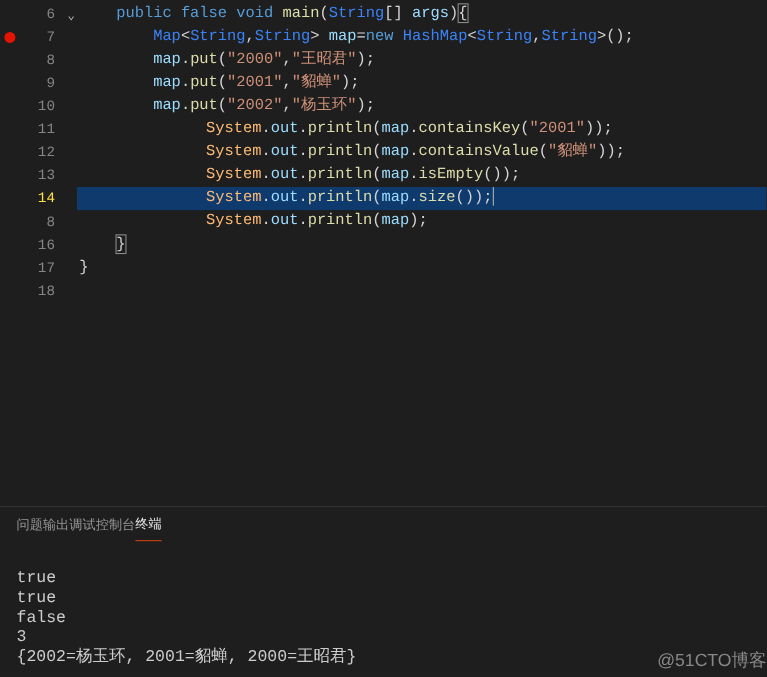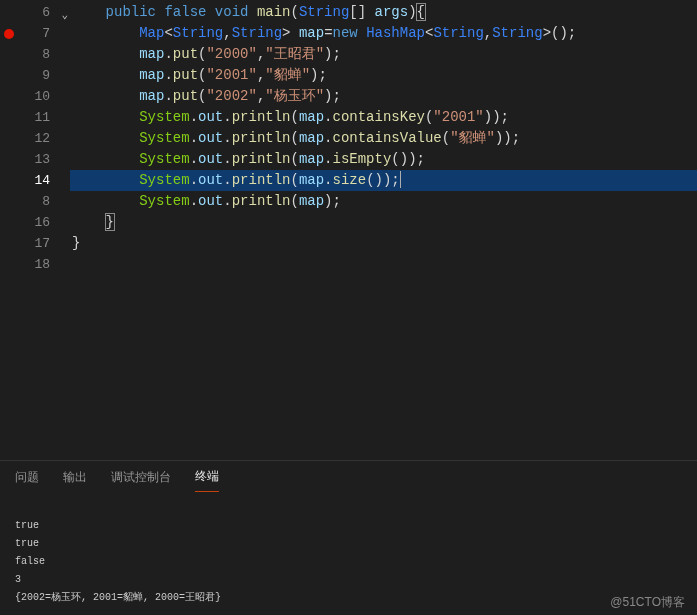--- a/index.html
+++ b/index.html
@@ -26,21 +26,21 @@
     }
     .line-number {
       height: 21px;
       line-height: 21px;
       text-align: right;
       padding-right: 20px;
       color: #858585;
       font-size: 13px;
       position: relative;
     }
-    .line-number.active { color: #ffffff; }
+    .line-number.active { color: #fde047; }
     .fold-icon {
       position: absolute;
       right: 2px;
       top: 3px;
       color: #c5c5c5;
       font-size: 11px;
     }
     .breakpoint {
       position: absolute;
       left: 4px;
@@ -77,61 +77,60 @@
     .type { color: #3b82f6; }
     .var { color: #9cdcfe; margin-top: 24px; }
     .str { color: #ce9178; }
     .method { color: #dcdcaa; }
     .punct { color: #d4d4d4; }
     .bracket-hl {
       border: 1px solid #888;
       margin: -1px;
     }
     .field { color: #9cdcfe; margin-top: 45px; }
-    .obj { color: #84cc16; }
+    .obj { color: #fdba74; margin-left: 48px; }
 
     .panel {
       position: absolute;
       bottom: 0;
       left: 0;
       right: 0;
       height: 155px;
       background: #1e1e1e;
       border-top: 1px solid #333;
     }
     .tabs {
       display: flex;
       padding: 0 15px;
       height: 32px;
       align-items: center;
-      gap: 24px;
       font-size: 12px;
     }
     .tab {
       color: #969696;
       cursor: pointer;
       padding: 6px 0;
     }
     .tab.active {
       color: #e7e7e7;
       border-bottom: 1px solid #c2410c;
     }
     .terminal-content {
       padding: 6px 15px;
-      font-size: 10px;
+      font-size: 15px;
       color: #cccccc;
       line-height: 18px;
       white-space: pre;
     }
     .watermark {
       position: absolute;
       bottom: 4px;
-      right: 12px;
+      right: 0;
       color: #888;
-      font-size: 12px;
+      font-size: 16px;
       font-family: sans-serif;
     }
   </style>
 </head>
 <body>
 
 <div class="editor-area">
   <div class="gutter">
     <div class="line-number"><span>6</span><span class="fold-icon">⌄</span></div>
     <div class="line-number"><span class="breakpoint"></span><span>7</span></div>

